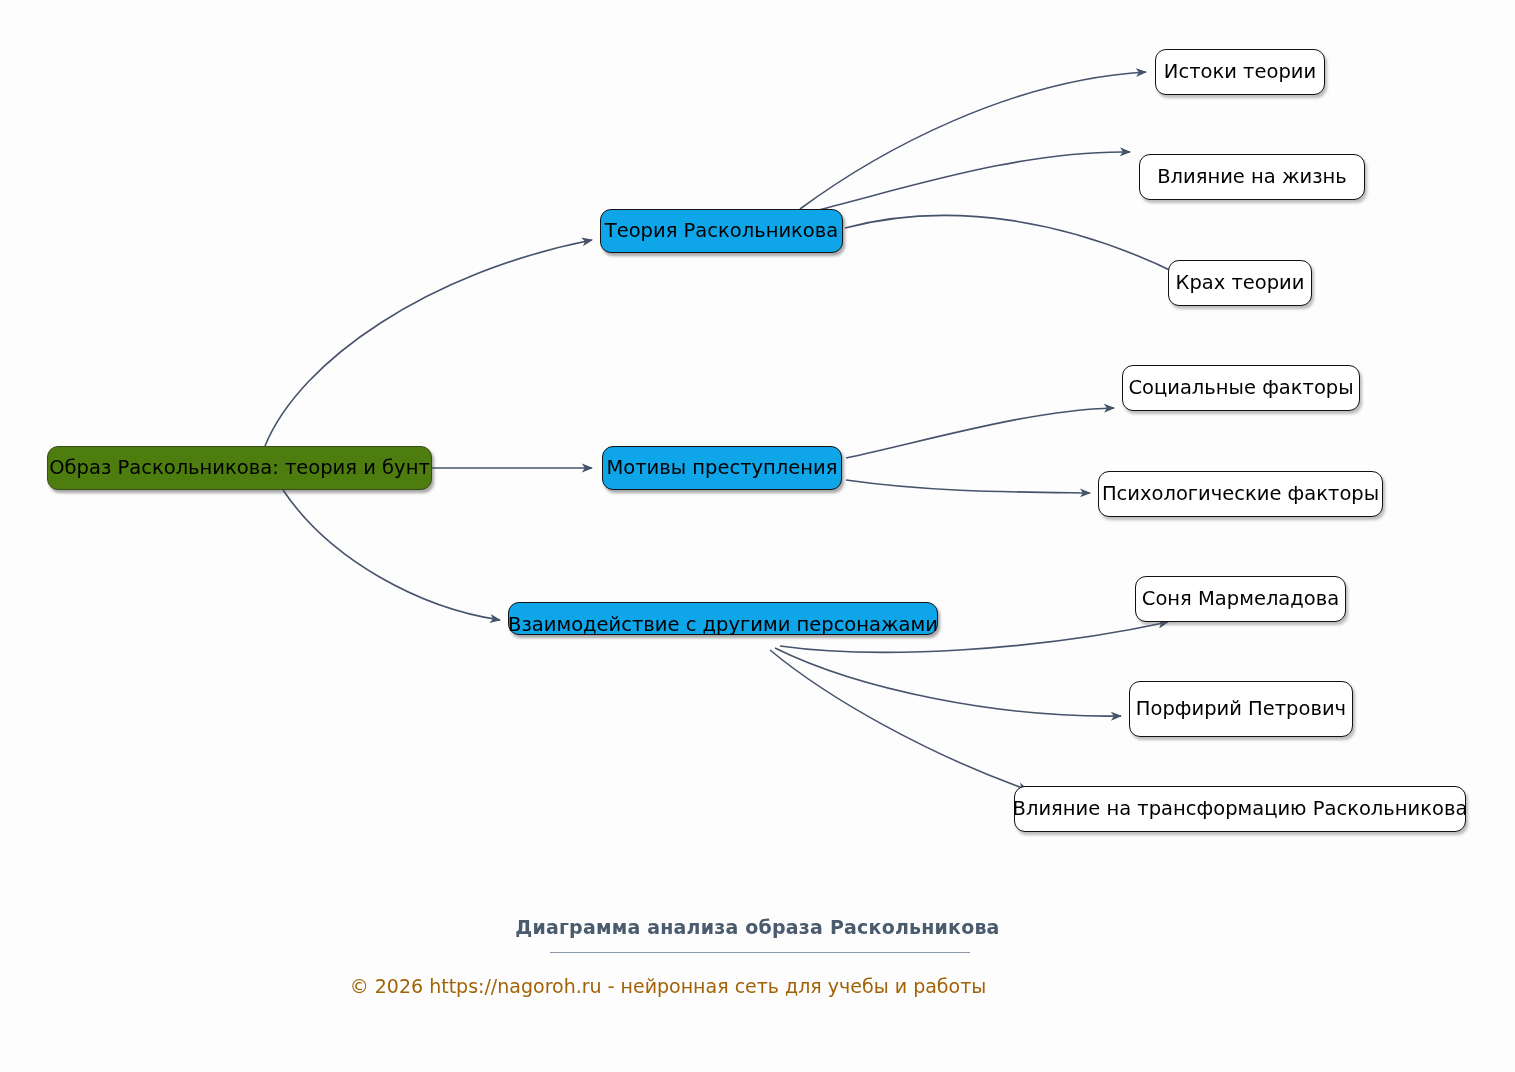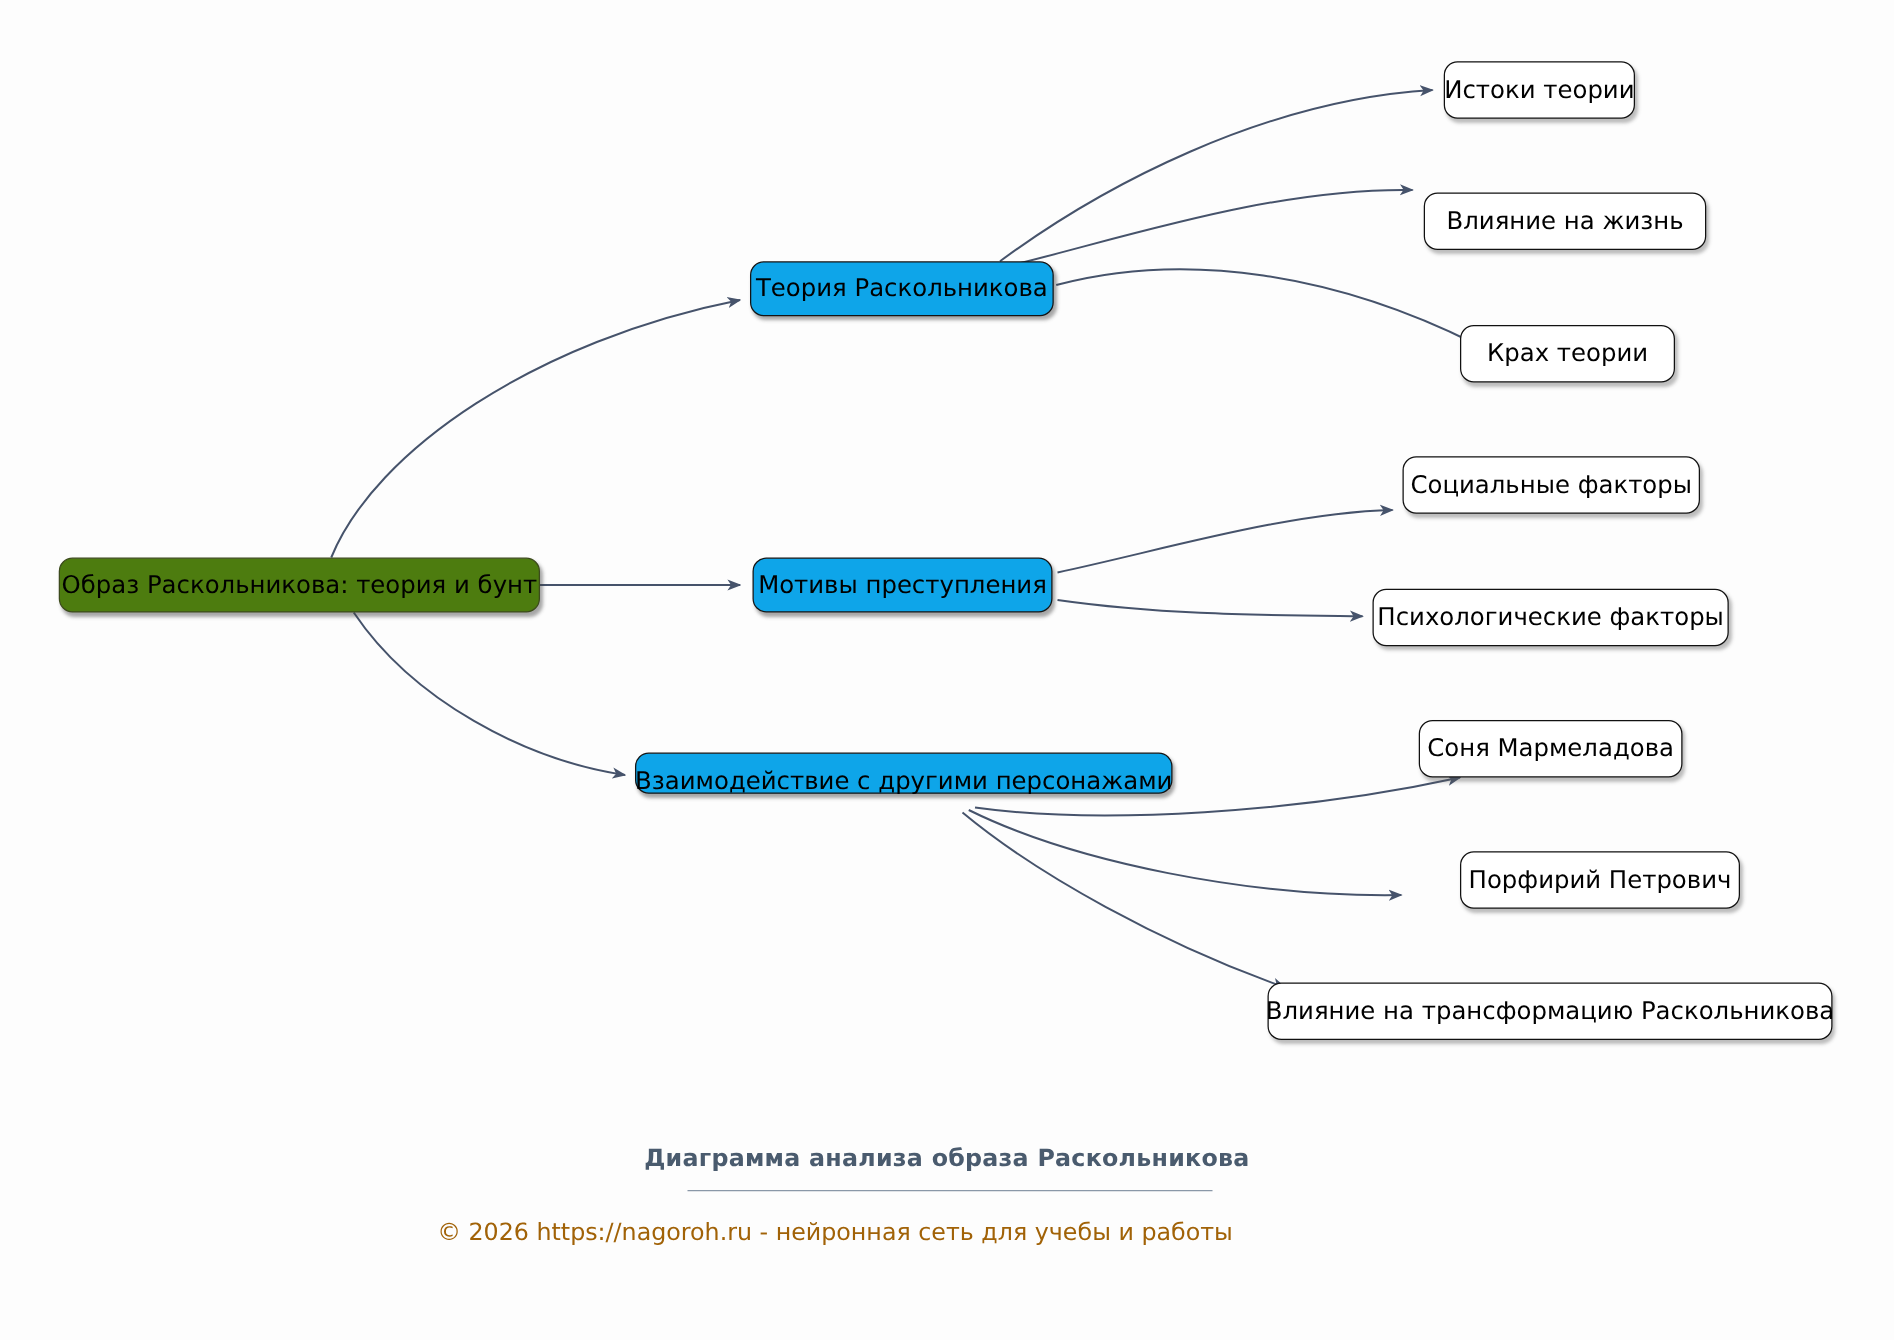--- a/index.html
+++ b/index.html
@@ -117,47 +117,47 @@
     </g>
   </svg>
 
   <div class="node node-root" style="left:47px; top:446px; width:385px; height:44px;">
     <span class="node-label">Образ Раскольникова: теория и бунт</span>
   </div>
 
   <div class="node node-branch" style="left:600px; top:209px; width:243px; height:44px;">
     <span class="node-label">Теория Раскольникова</span>
   </div>
-  <div class="node node-leaf" style="left:1155px; top:49px; width:153px; height:46px;">
+  <div class="node node-leaf" style="left:1155px; top:49px; width:170px; height:46px;">
     <span class="node-label">Истоки теории</span>
   </div>
   <div class="node node-leaf" style="left:1139px; top:154px; width:226px; height:46px;">
     <span class="node-label">Влияние на жизнь</span>
   </div>
-  <div class="node node-leaf" style="left:1168px; top:260px; width:172px; height:46px;">
+  <div class="node node-leaf" style="left:1168px; top:260px; width:144px; height:46px;">
     <span class="node-label">Крах теории</span>
   </div>
 
   <div class="node node-branch" style="left:602px; top:446px; width:240px; height:44px;">
     <span class="node-label">Мотивы преступления</span>
   </div>
   <div class="node node-leaf" style="left:1122px; top:365px; width:238px; height:46px;">
     <span class="node-label">Социальные факторы</span>
   </div>
   <div class="node node-leaf" style="left:1098px; top:471px; width:285px; height:46px;">
     <span class="node-label">Психологические факторы</span>
   </div>
 
   <div class="node node-branch" style="left:508px; top:602px; width:430px; height:33px;align-items:flex-end;">
     <span class="node-label">Взаимодействие с другими персонажами</span>
   </div>
   <div class="node node-leaf" style="left:1135px; top:576px; width:211px; height:46px;">
     <span class="node-label">Соня Мармеладова</span>
   </div>
-  <div class="node node-leaf" style="left:1129px; top:681px; width:224px; height:46px;margin-left:39px;">
+  <div class="node node-leaf" style="left:1129px; top:681px; width:224px; height:56px;">
     <span class="node-label">Порфирий Петрович</span>
   </div>
   <div class="node node-leaf" style="left:1014px; top:786px; width:452px; height:46px;">
     <span class="node-label">Влияние на трансформацию Раскольникова</span>
   </div>
 
   <div id="footer-title">Диаграмма анализа образа Раскольникова</div>
   <div id="footer-rule"></div>
   <div id="footer-copy">© 2026 https://nagoroh.ru - нейронная сеть для учебы и работы</div>
 

